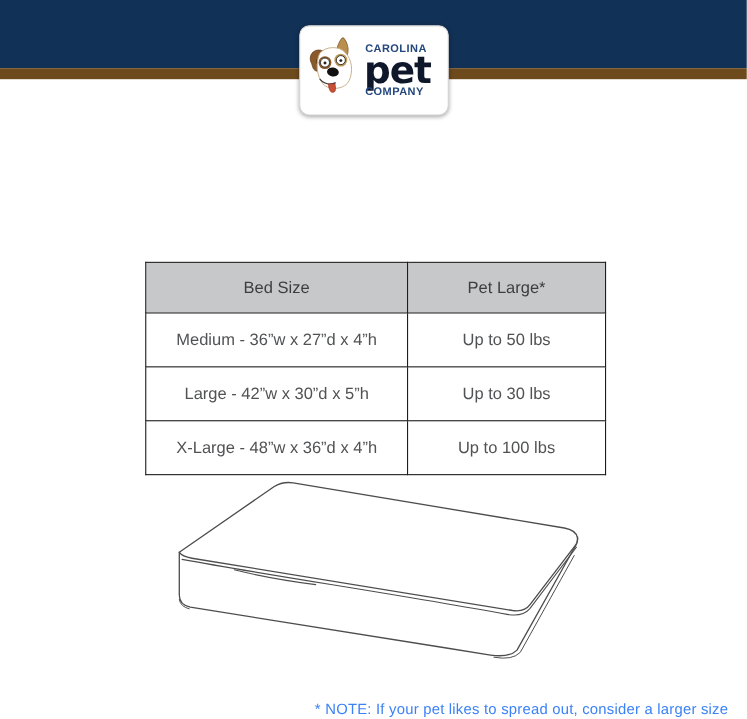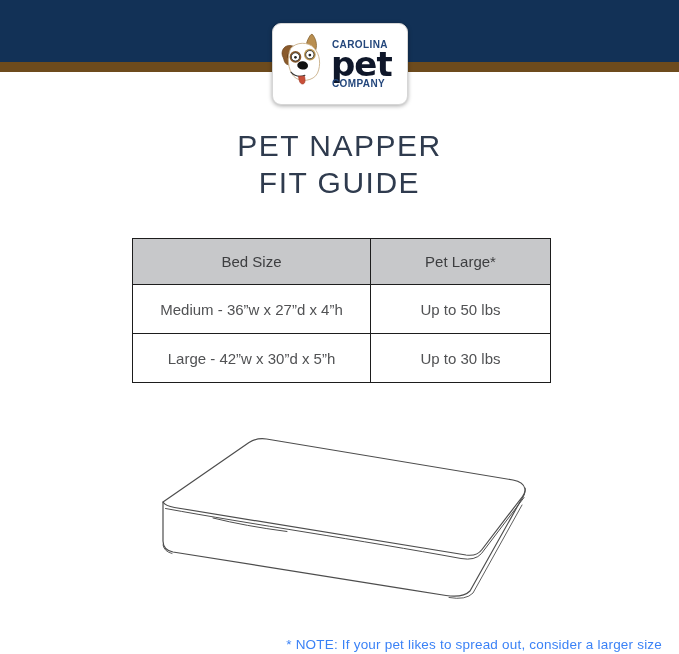--- a/index.html
+++ b/index.html
@@ -74,44 +74,44 @@
       <path d="M15.5,42 Q22,49 31,45.5" fill="none" stroke="#333333" stroke-width="1.2" stroke-linecap="round"></path>
       <path d="M24,46.5 C24.5,52.5 26,55.5 29,55 C31.5,54.5 31.5,50.5 30.5,46.5 Z" fill="#c94f38" stroke="#a33a28" stroke-width="0.8"></path>
     </svg>
     <div class="logo-text">
       <span class="logo-carolina">CAROLINA</span>
       <span class="logo-pet">pet</span>
       <span class="logo-company">COMPANY</span>
     </div>
   </div>
 
-  <div class="title">
-    <div>PET NAPPER</div>
-    <div>FIT GUIDE</div>
-  </div>
 
   <table class="fit-table">
     <colgroup>
         <col class="col-bed">
         <col class="col-pet">
       </colgroup>
     <thead>
       <tr>
         <th>Bed Size</th>
         <th>Pet Large*</th>
       </tr>
     </thead>
     <tbody>
         <tr>
           <td>Medium - 36”w x 27”d x 4”h</td>
           <td>Up to 50 lbs</td>
         </tr>
         <tr>
           <td>Large - 42”w x 30”d x 5”h</td>
           <td>Up to 30 lbs</td>
+        </tr>
+        <tr>
+          <td>X-Large - 48”w x 36”d x 4”h</td>
+          <td>Up to 100 lbs</td>
         </tr>
       </tbody>
   </table>
 
   <svg class="bed-illo" viewBox="0 0 420 240" aria-hidden="true">
     <g fill="none" stroke="#4d4d4d" stroke-width="1.2" stroke-linecap="round" stroke-linejoin="round">
 
       <path d="M33,104 L33,143 Q33,152 43,154 C120,167 220,182 316,197.5 Q333,200 340,193 L391,102 Q396,95 395,90"></path>
 
       <path d="M33,147 Q34,153.5 42,155.5" stroke-width="0.9"></path>

